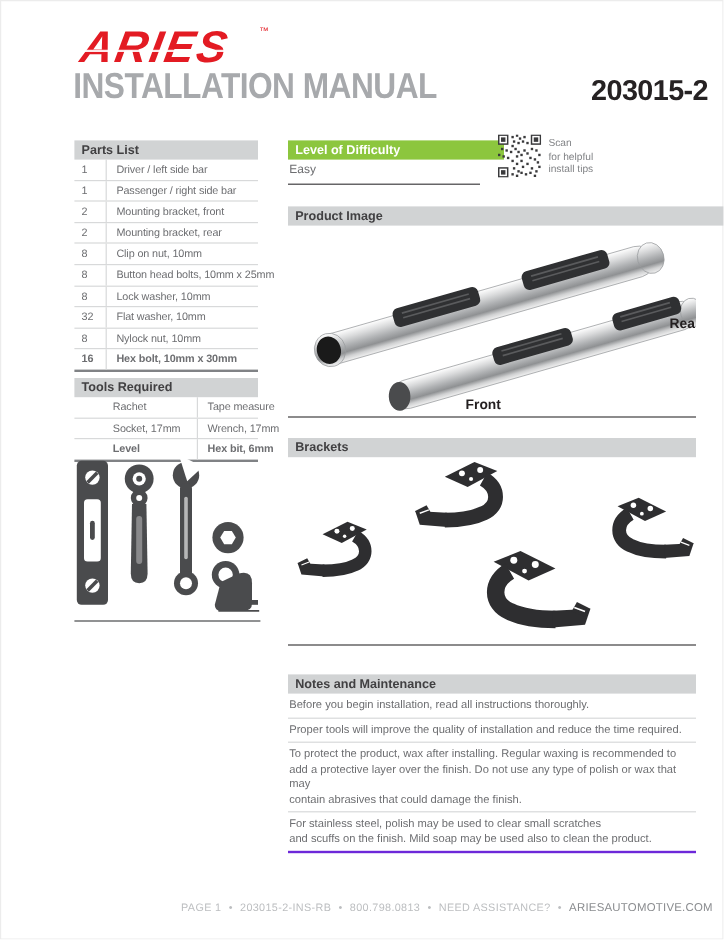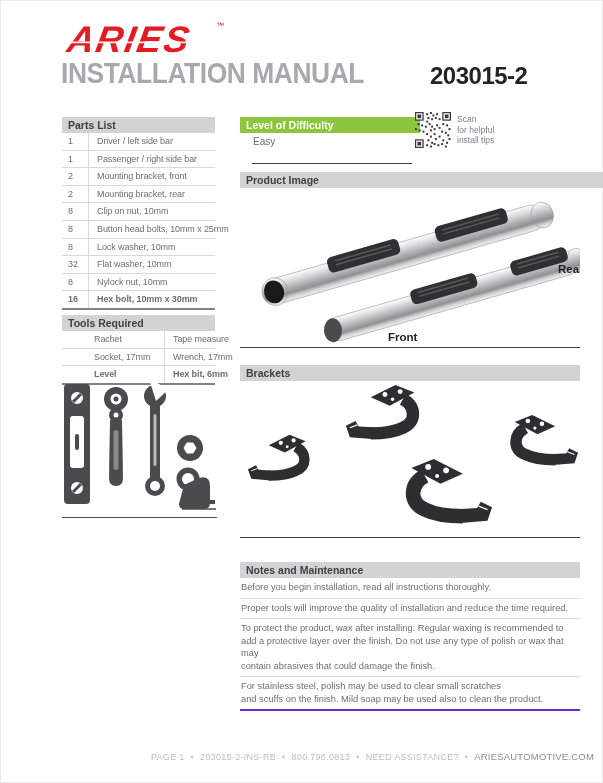--- a/index.html
+++ b/index.html
@@ -5,21 +5,21 @@
   html,body{margin:0;padding:0;background:#fff;}
   .page{position:relative;width:603px;height:783px;background:#ffffff;
         font-family:"Liberation Sans",sans-serif;overflow:hidden;
         box-shadow:inset 0 0 0 1px #ececec;}
 
   
   .logo-wrap{position:absolute;left:58px;top:16px;width:170px;height:48px;}
   .main-title{position:absolute;left:61px;top:56px;font-size:30px;font-weight:bold;
         color:#A7A9AC;letter-spacing:-0.5px;white-space:nowrap;
         transform:scaleX(0.88);transform-origin:left center;}
-  .part-number{position:absolute;left:430px;top:62px;width:160px;text-align:left;
+  .part-number{position:absolute;left:430px;top:62px;width:160px;text-align:right;
         font-size:24px;font-weight:bold;color:#262223;letter-spacing:-0.5px;}
 
   
   .sec-bar{height:16px;line-height:16px;background:#D1D3D4;color:#414042;
         font-size:10.5px;font-weight:bold;padding-left:6px;box-sizing:border-box;}
   .sec-bar.green{background:#8CC63E;color:#ffffff;}
 
   
   .parts-table{position:absolute;left:62px;top:117px;width:153px;border-bottom:2px solid #808285;}
   .tools-table{position:absolute;left:62px;top:315px;width:153px;border-bottom:2px solid #808285;}
@@ -29,22 +29,22 @@
   .cell-qty{width:20px;padding-left:6px;border-right:1px solid #D8D9DA;flex:none;}
   .cell-desc{padding-left:8px;white-space:nowrap;}
   .cell-l{width:70px;padding-left:6px;border-right:1px solid #D8D9DA;flex:none;white-space:nowrap;margin-left:26px;}
   .cell-r{padding-left:8px;white-space:nowrap;}
 
   .tools-art{position:absolute;left:62px;top:382px;}
   .tools-divider{position:absolute;left:62px;top:517px;width:155px;border-top:1.5px solid #4a4b4d;}
 
   
   .difficulty-bar{position:absolute;left:240px;top:117px;width:180px;}
-  .difficulty-value{position:absolute;left:252px;top:134px;width:160px;font-size:10px;
-        color:#6D6E71;padding:2px 0 16px 1px;border-bottom:1.5px solid #414042;box-sizing:border-box;}
+  .difficulty-value{position:absolute;left:240px;top:134px;width:160px;font-size:10px;
+        color:#6D6E71;padding:2px 0 6px 1px;border-bottom:1.5px solid #414042;box-sizing:border-box;}
 
   .qr-block{position:absolute;left:415px;top:112px;width:36px;height:36px;}
   .qr-caption{position:absolute;left:457px;top:114px;font-size:8.5px;color:#808285;line-height:10.5px;}
 
   .product-bar{position:absolute;left:240px;top:172px;width:376px;}
   .product-art{position:absolute;left:240px;top:189px;width:340px;height:159px;border-bottom:1.5px solid #414042;box-sizing:border-box;}
 
   .brackets-bar{position:absolute;left:240px;top:365px;width:340px;}
   .brackets-art{position:absolute;left:240px;top:382px;width:340px;height:156px;border-bottom:1.5px solid #414042;box-sizing:border-box;}
 

